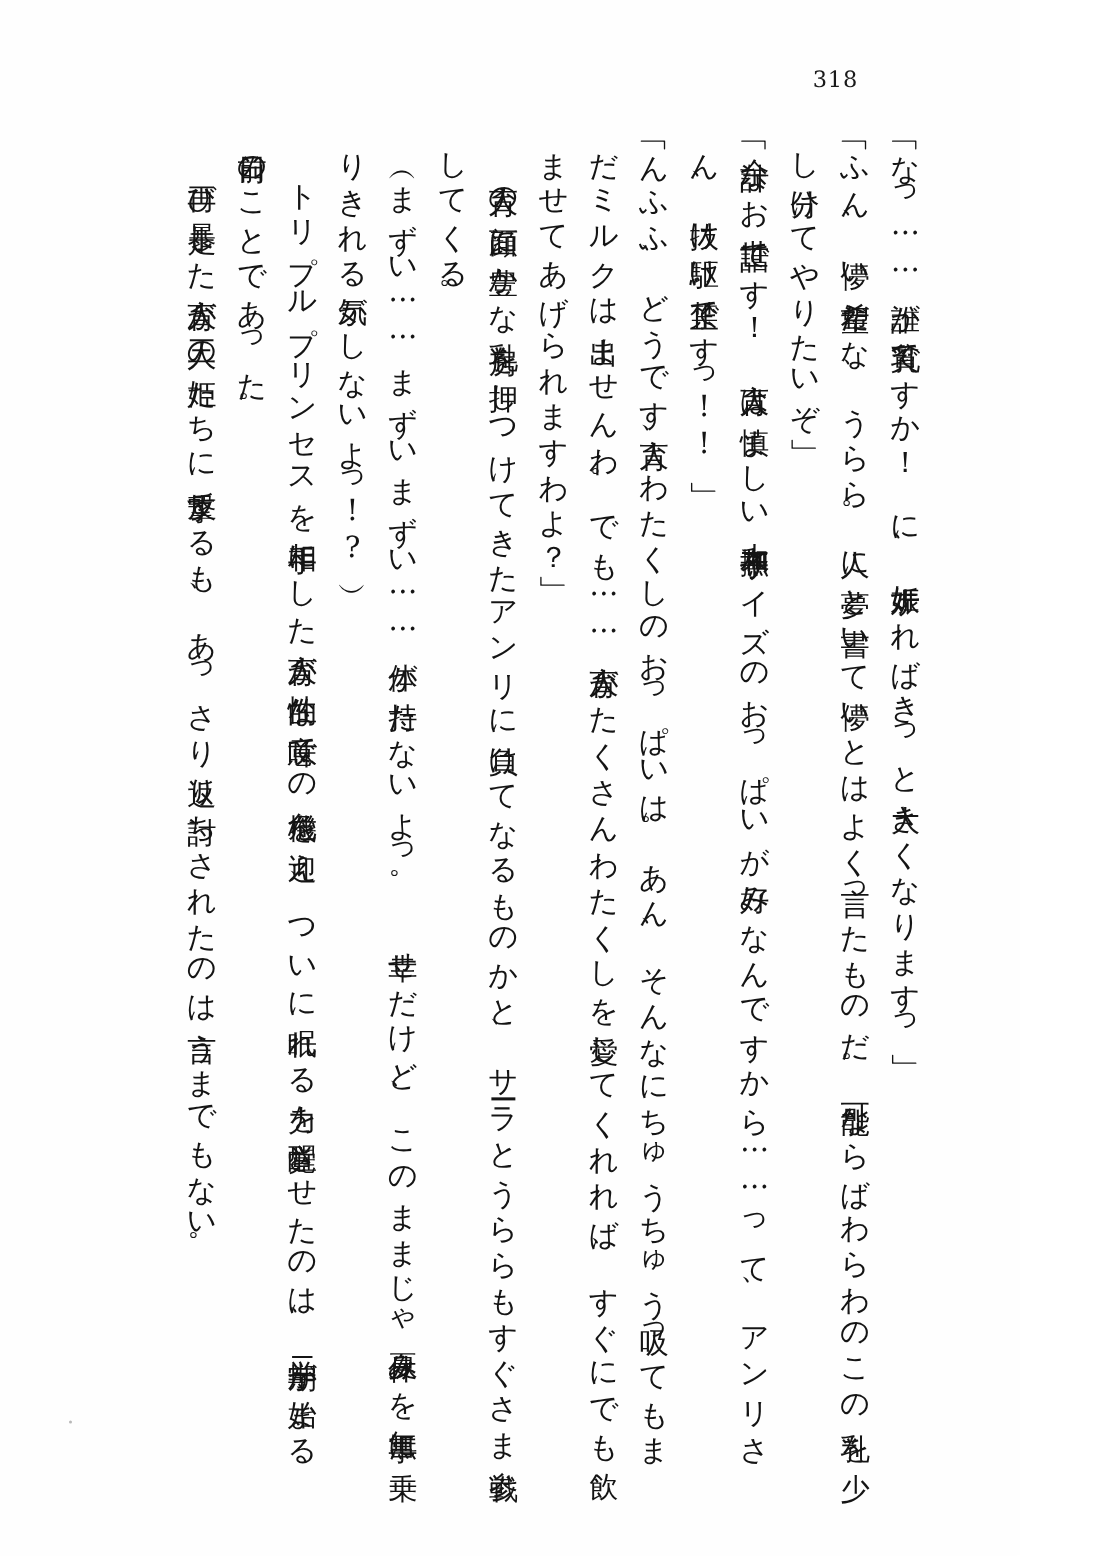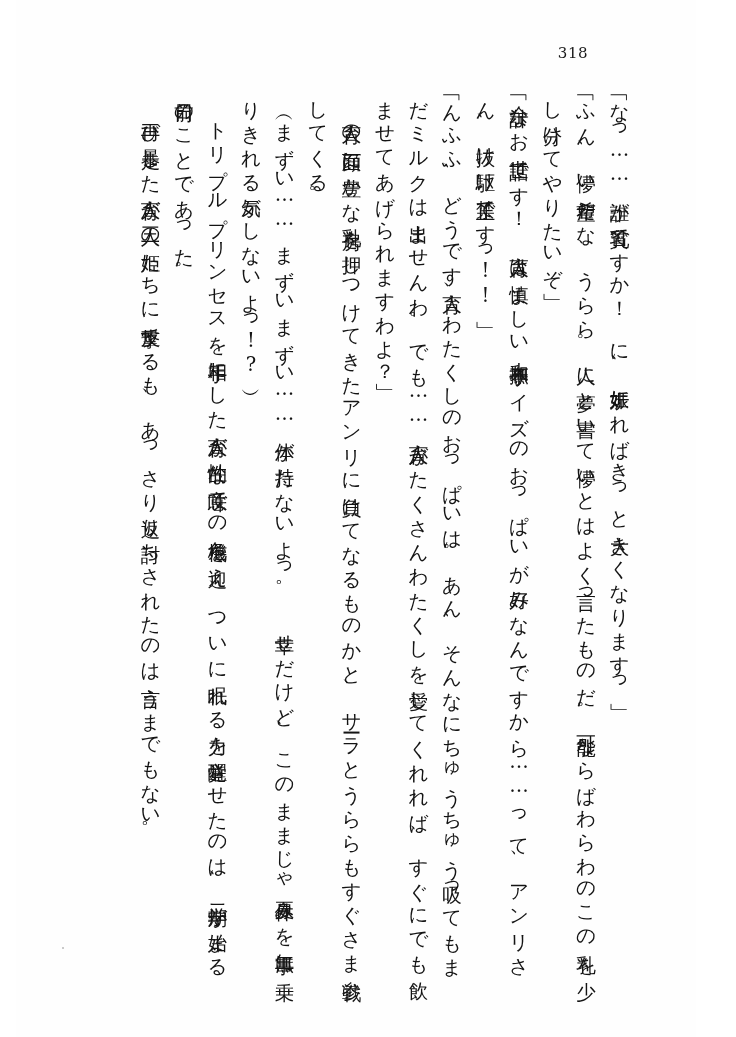--- a/index.html
+++ b/index.html
@@ -8,21 +8,20 @@
     background: #ffffff;
   }
   .page {
     position: relative;
     width: 680px;
     height: 1037px;
     background: #fefefe;
     overflow: hidden;
     font-family: "DejaVu Serif", "Liberation Serif", serif;
     color: #111111;
-    margin-left: 16px;
   }
   .page-number {
     position: absolute;
     top: 44px;
     right: 108px;
     font-size: 15px;
     letter-spacing: 0.5px;
     color: #1a1a1a;
     font-family: "DejaVu Serif", "Liberation Serif", serif;
   }

